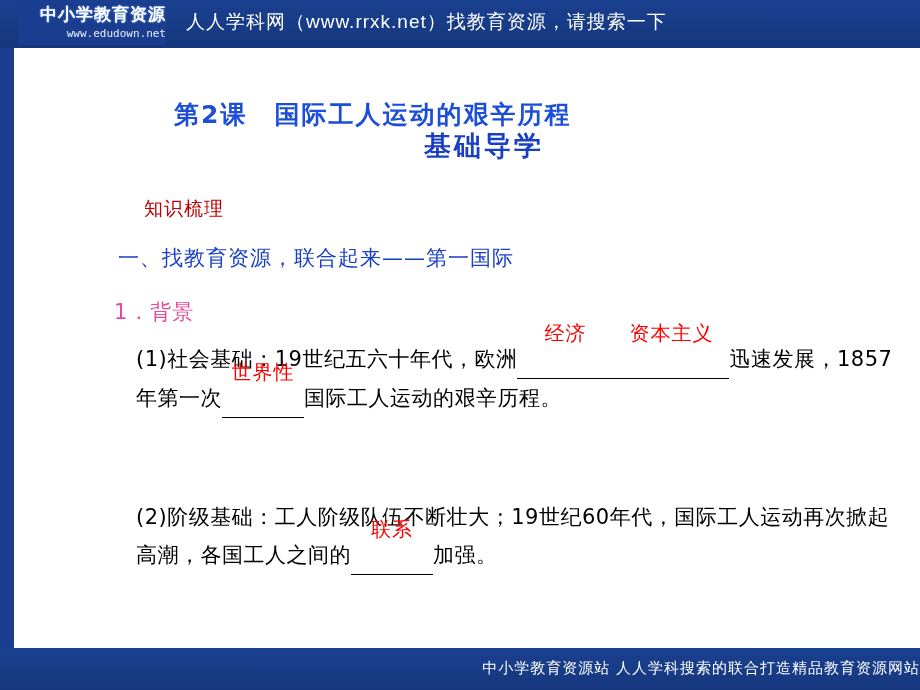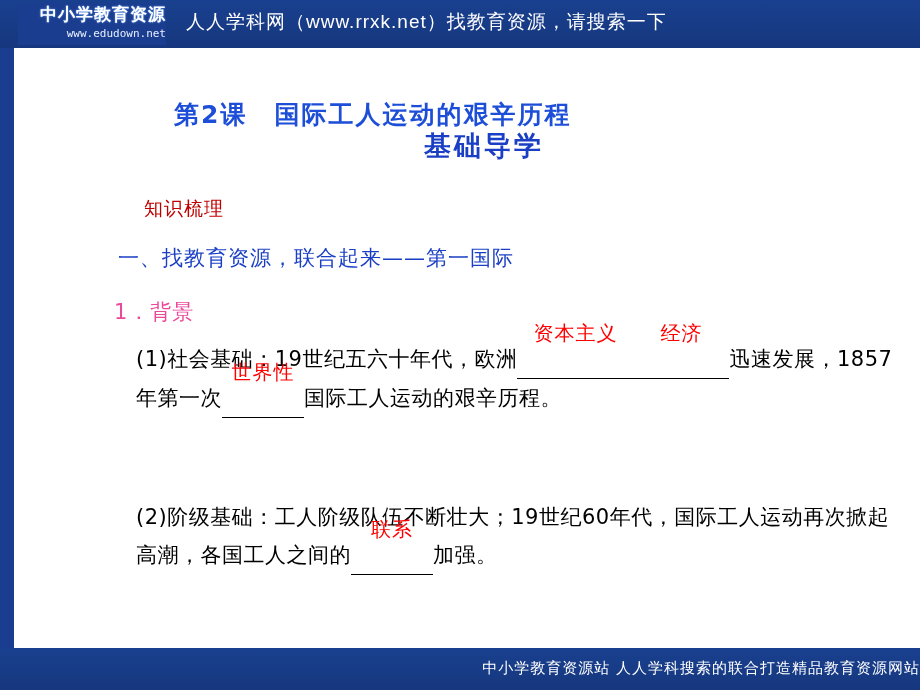--- a/index.html
+++ b/index.html
@@ -204,21 +204,21 @@
 
     <div class="section-title">基础导学</div>
 
     <div class="kw-red">知识梳理</div>
 
     <div class="heading-blue">一、找教育资源，联合起来——第一国际</div>
 
     <div class="item-1">1．背景</div>
 
     <div class="para p1">
-      <span>(1)社会基础：19世纪五六十年代，欧洲</span><span class="blank blank-w1"><span class="blank-ans">资本主义</span>&nbsp;</span><span class="blank blank-w2"><span class="blank-ans">经济</span>&nbsp;</span><span>迅速发展，1857年第一次</span><span class="blank blank-w3"><span class="blank-ans">世界性</span>&nbsp;</span><span>国际工人运动的艰辛历程。</span>
+      <span>(1)社会基础：19世纪五六十年代，欧洲</span><span class="blank blank-w2"><span class="blank-ans">经济</span>&nbsp;</span><span class="blank blank-w1"><span class="blank-ans">资本主义</span>&nbsp;</span><span>迅速发展，1857年第一次</span><span class="blank blank-w3"><span class="blank-ans">世界性</span>&nbsp;</span><span>国际工人运动的艰辛历程。</span>
     </div>
 
     <div class="para p2">
       <span>(2)阶级基础：工人阶级队伍不断壮大；19世纪60年代，国际工人运动再次掀起高潮，各国工人之间的</span><span class="blank blank-w3"><span class="blank-ans">联系</span>&nbsp;</span><span>加强。</span>
     </div>
 
   </div>
 
   <div class="bottom-banner">
     <div class="bottom-text">中小学教育资源站 人人学科搜索的联合打造精品教育资源网站</div>

